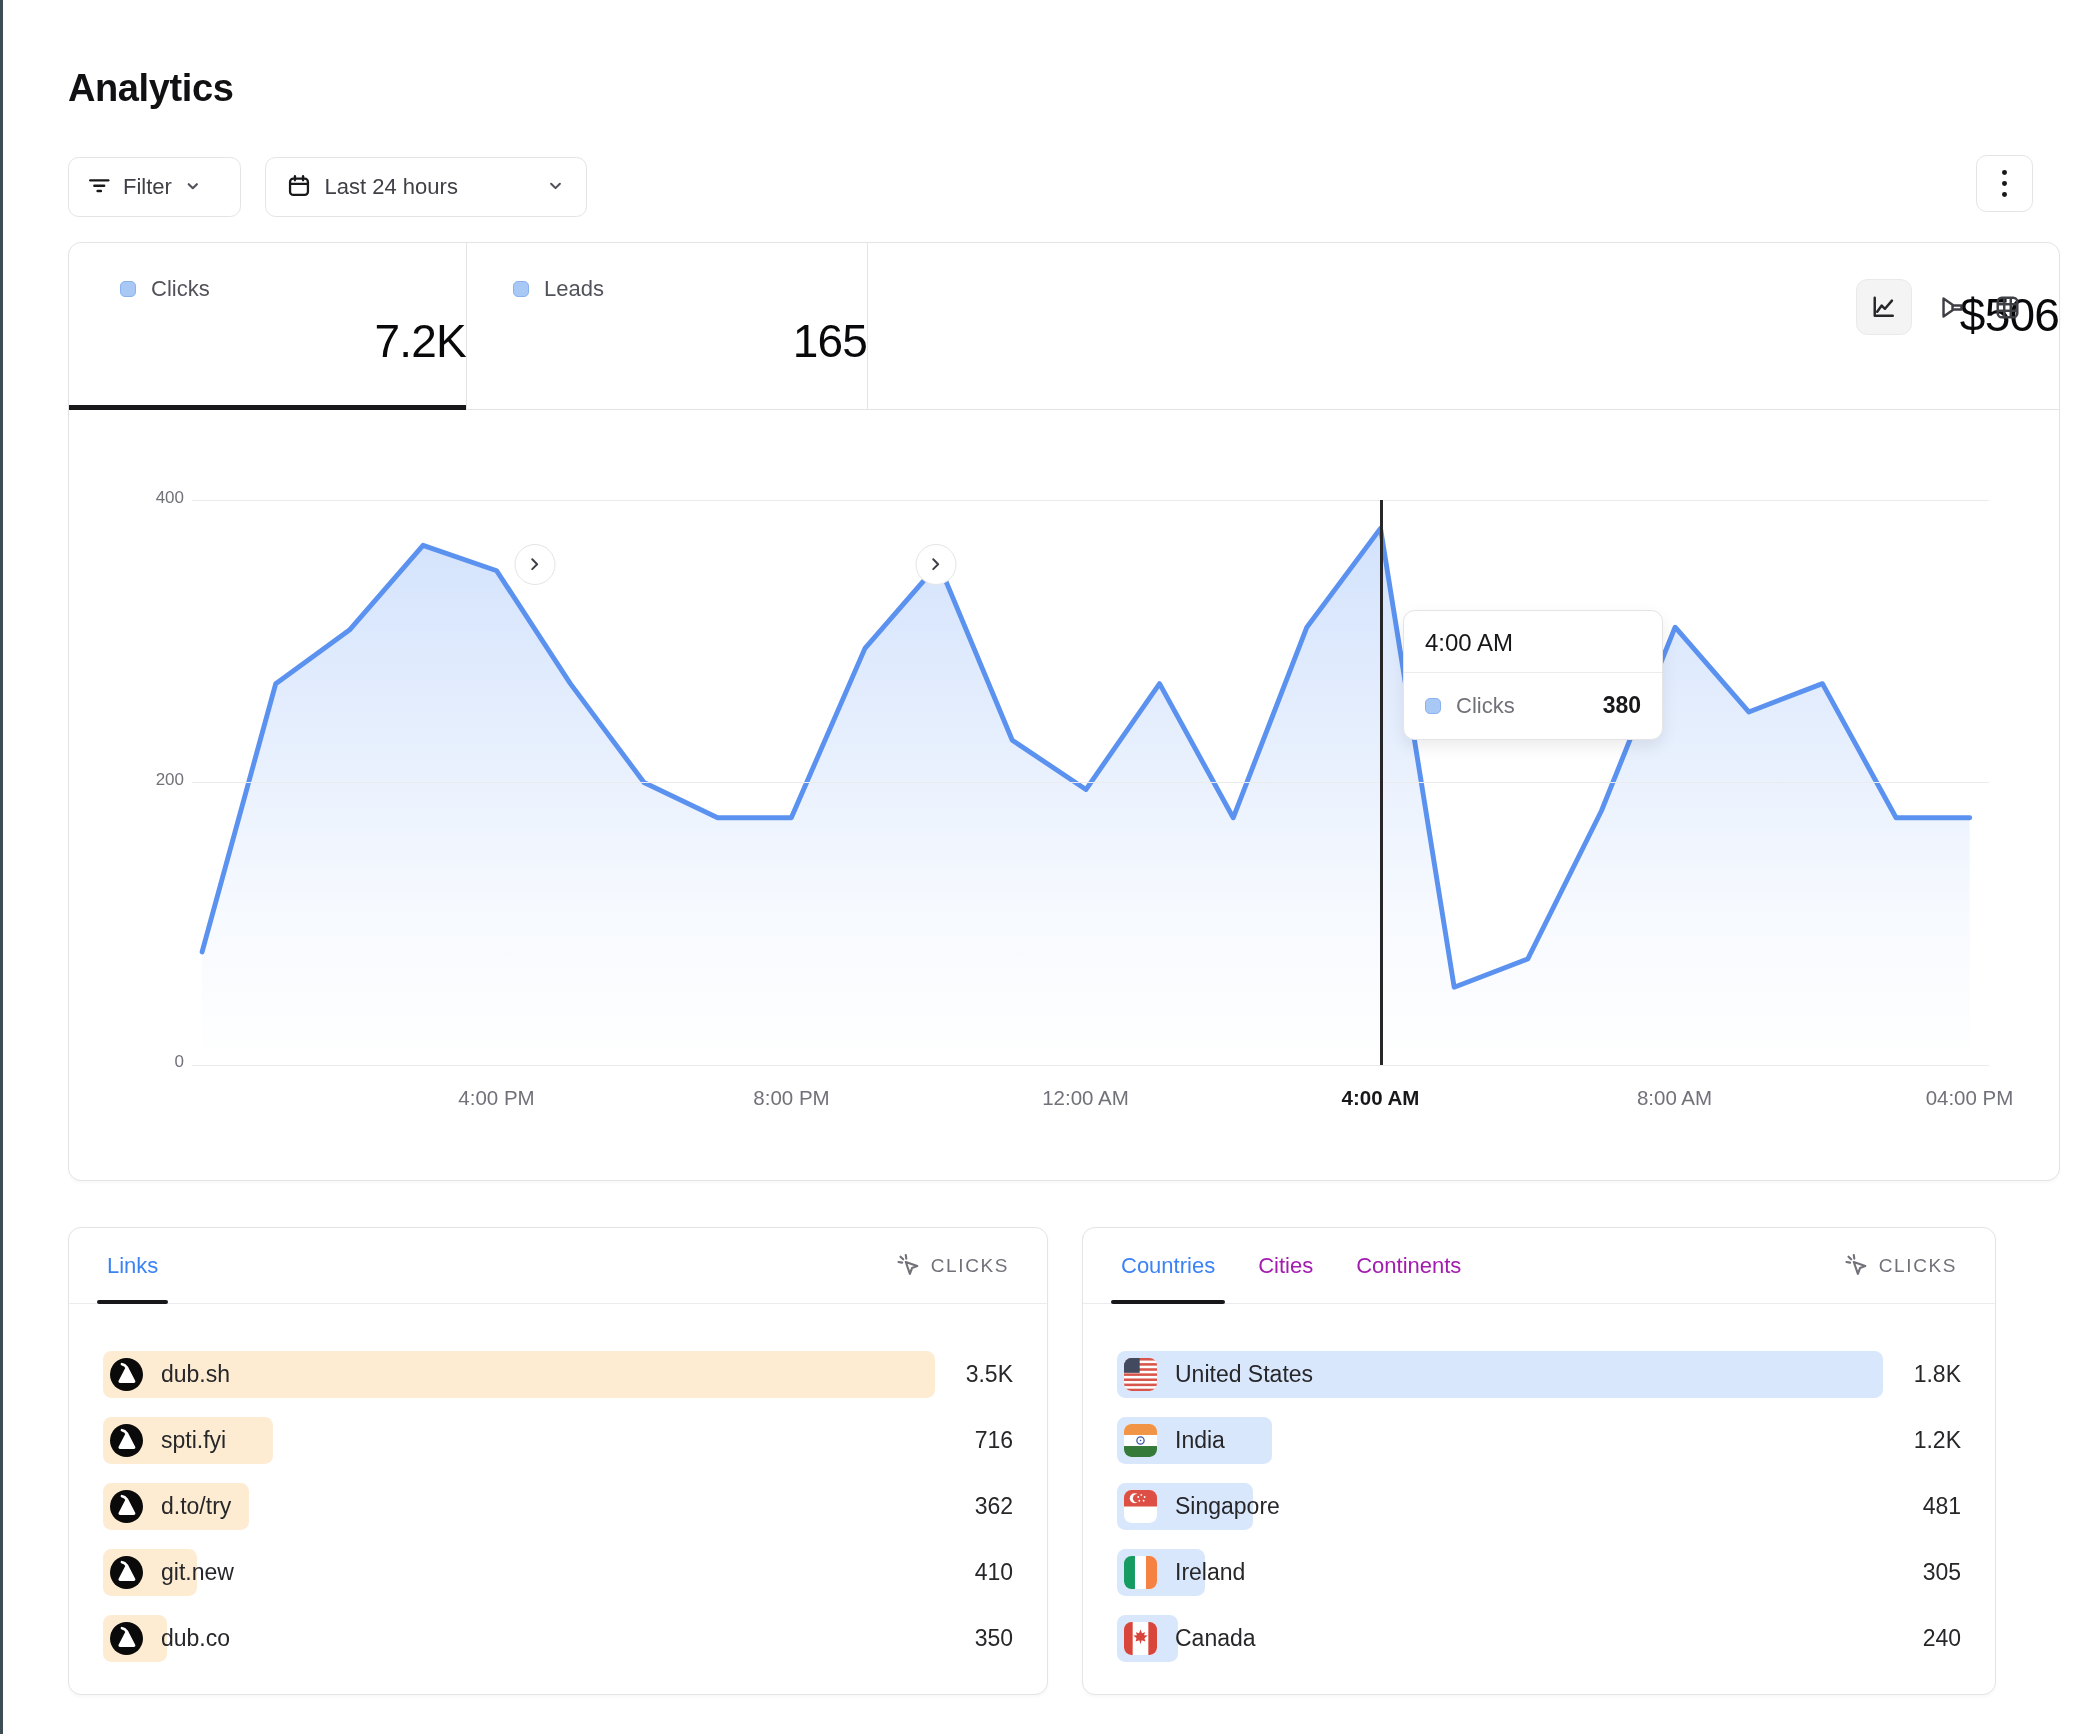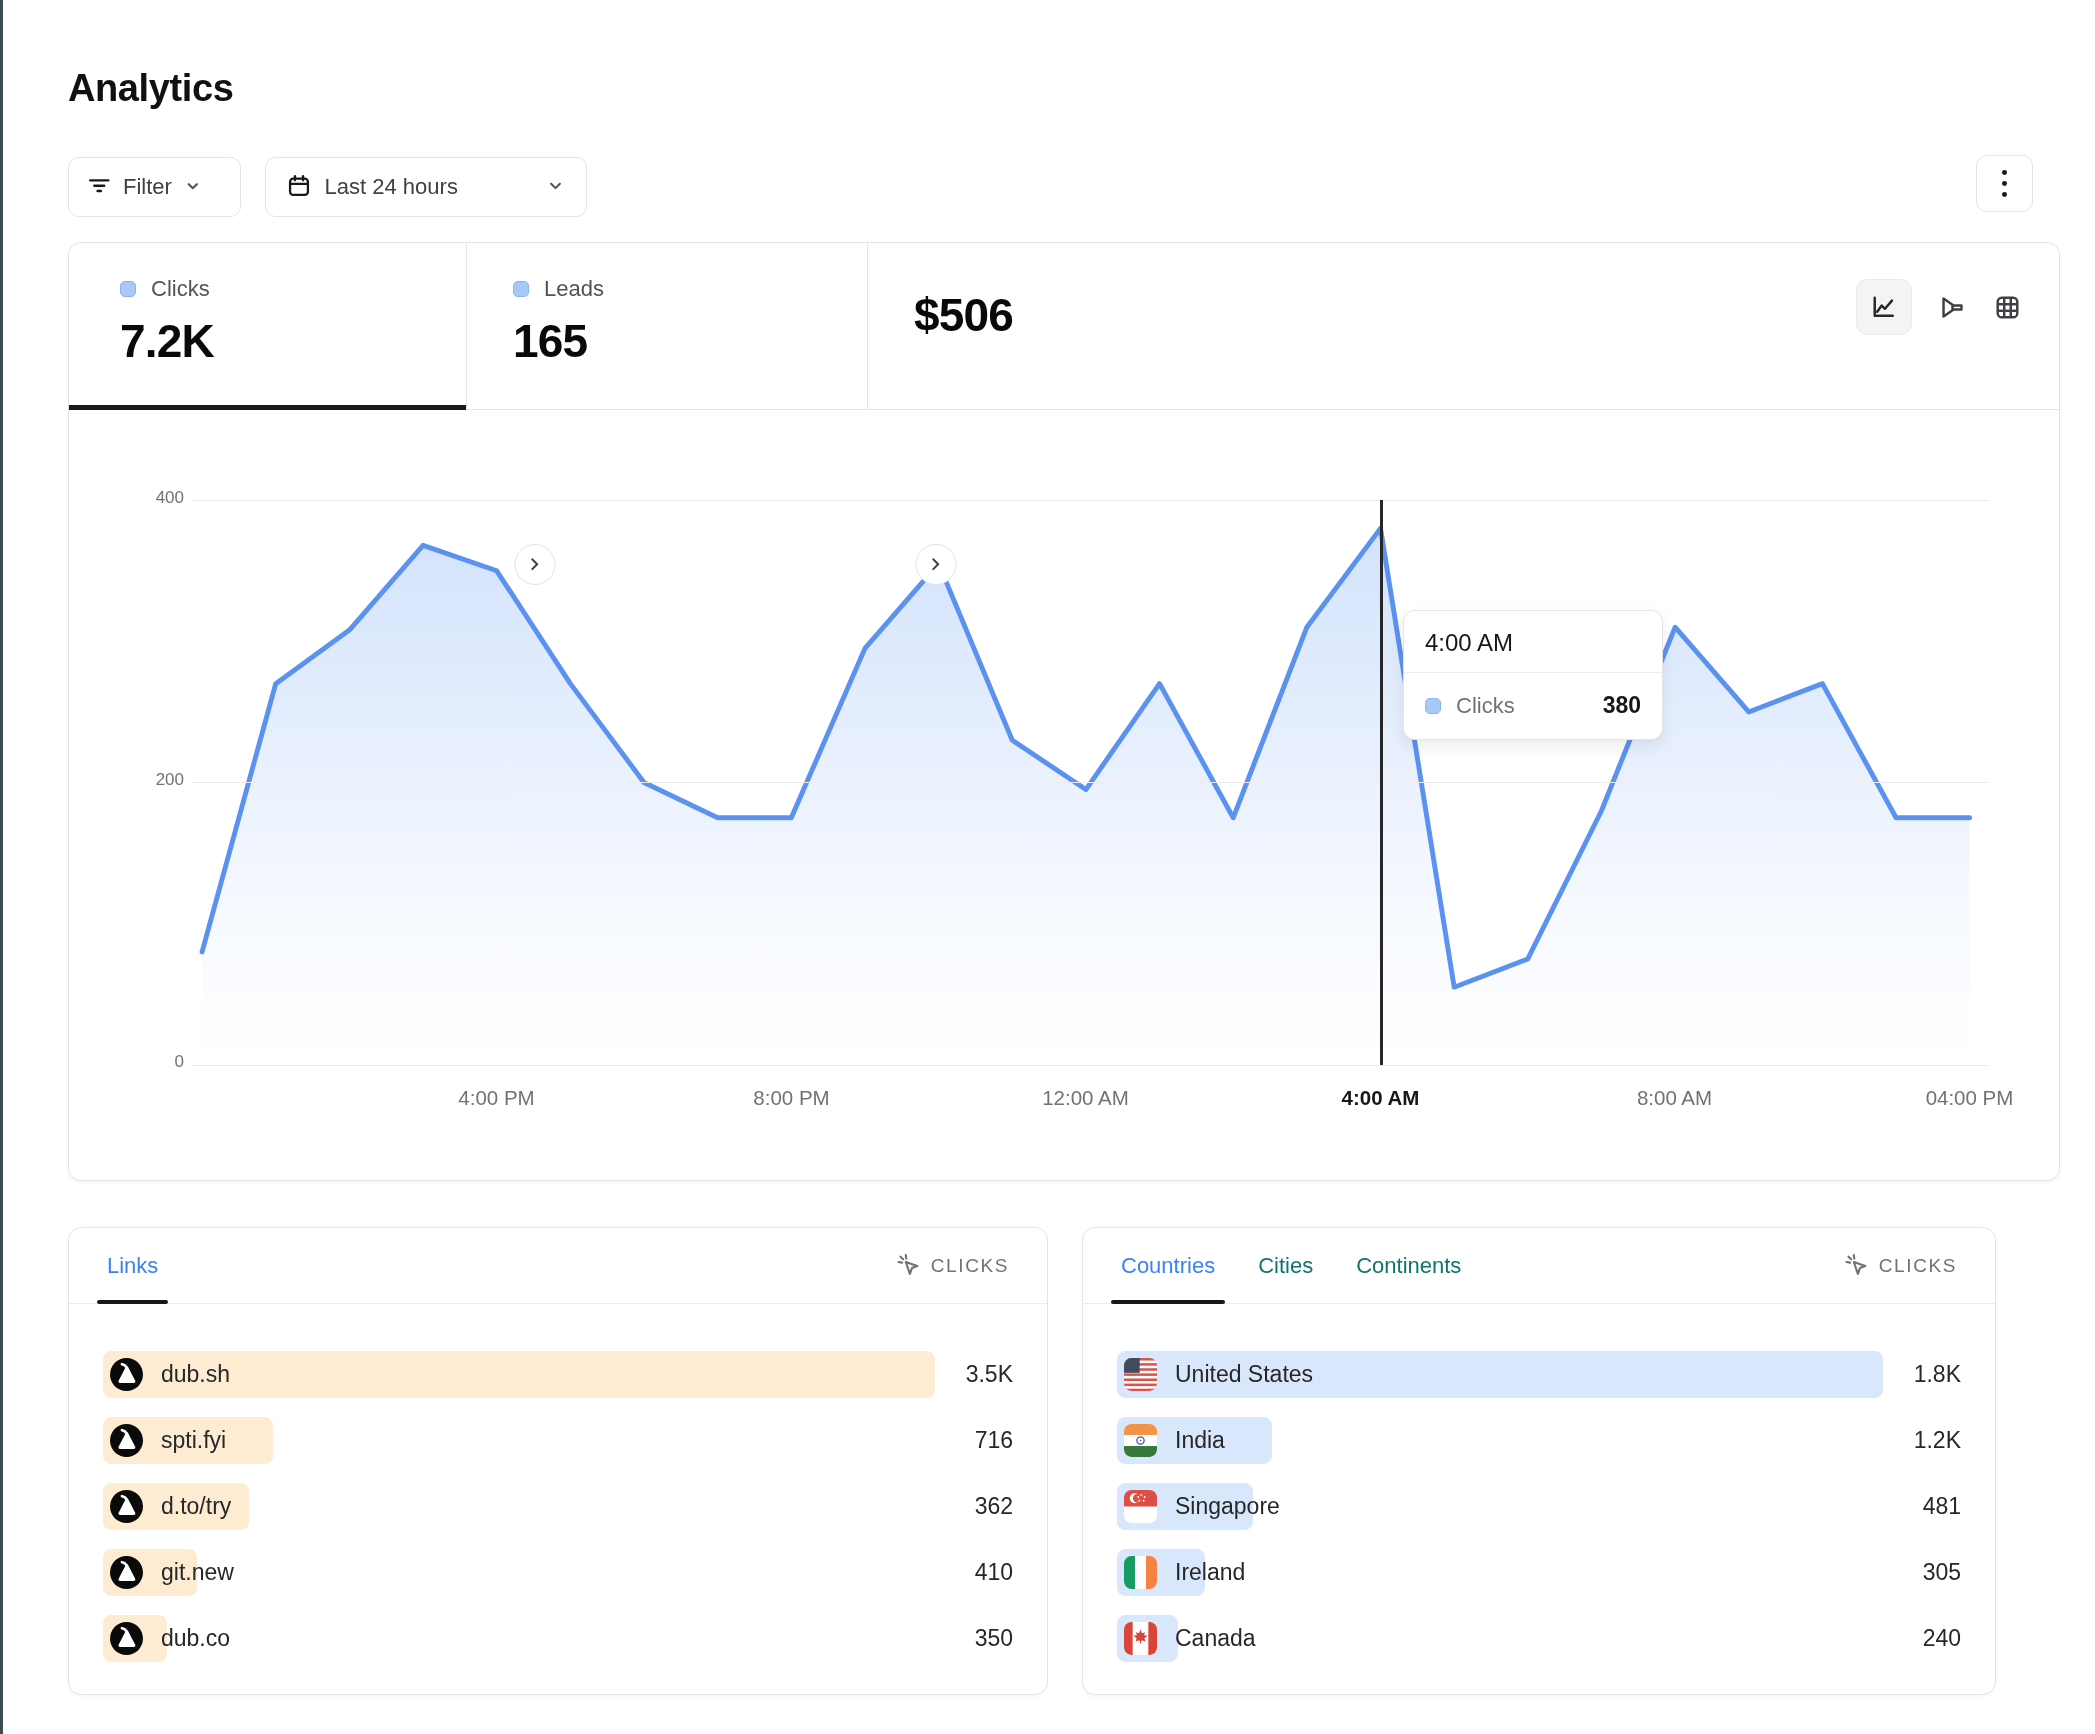--- a/index.html
+++ b/index.html
@@ -25,21 +25,21 @@
 
   .stats-row { position:relative; display:flex; height:167px; border-bottom:1.2px solid #e4e4e7; border-radius:13px 13px 0 0; }
   .stat-tab { position:relative; height:100%; padding-top:33px; cursor:pointer; }
   .stat-tab.t1 { width:398px; padding-left:51px; border-right:1.2px solid #e4e4e7; }
   .stat-tab.t2 { width:401px; padding-left:46px; border-right:1.2px solid #e4e4e7; }
   .stat-tab.t3 { flex:1; padding-left:46px; }
   .stat-tab.active::after { content:""; position:absolute; left:0; right:0; bottom:-1.2px; height:4.9px; background:#18181b; }
   .stat-head { display:flex; align-items:center; gap:14.7px; }
   .legend-chip { width:16.4px; height:16.4px; border-radius:4.9px; background:#a8c9f6; border:1.6px solid #8ab2ee; }
   .stat-label { font-size:22px; color:#52525b; }
-  .stat-value { margin-top:11.5px; font-size:46px; font-weight:700; color:#09090b; letter-spacing:-0.8px; }
+  .stat-value { margin-top:11.5px; font-size:46px; font-weight:400; color:#09090b; letter-spacing:-0.8px;text-align:right; }
   .tab-next-btn { position:absolute; top:301px; width:41px; height:41px; border-radius:50%; background:#fff; border:1.2px solid #e4e4e7;
                   display:flex; align-items:center; justify-content:center; transform:translateX(-50%); cursor:pointer; z-index:5; }
   .tab-next-1 { left:466px; } .tab-next-2 { left:867px; }
 
   .chart-icons { position:absolute; right:36px; top:36px; display:flex; align-items:center; gap:24.5px; z-index:4; }
   .icon-btn { display:flex; align-items:center; justify-content:center; cursor:pointer; }
   .icon-btn.active { width:56px; height:56px; background:#f4f4f5; border:1.2px solid #e9e9eb; border-radius:11.5px; }
 
   .gridline { position:absolute; left:123px; right:70px; height:1.2px; background:#ebebed; }
   .y-tick { position:absolute; left:33px; width:82px; text-align:right; font-size:17px; color:#71717a; }
@@ -55,21 +55,21 @@
   .tt-chip { width:16.4px; height:16.4px; border-radius:4.9px; background:#a8c9f6; border:1.6px solid #8ab2ee; }
   .tt-series { margin-left:14.7px; font-size:22px; color:#71717a; }
   .tt-value { margin-left:auto; font-size:23px; font-weight:700; color:#18181b; }
 
   
   #links-card { left:68px; top:1227px; width:980px; height:468px; }
   #countries-card { left:1082px; top:1227px; width:914px; height:468px; }
   .panel-header { position:relative; display:flex; align-items:center; height:76px; padding:0 38px; border-bottom:1.2px solid #ececef;
                   border-radius:13px 13px 0 0; }
   .panel-tabs { display:flex; align-items:center; gap:43px; height:100%; }
-  .panel-tab { position:relative; display:flex; align-items:center; height:100%; font-size:22px; color:#0f766e; font-weight:500; cursor:pointer; }
+  .panel-tab { position:relative; display:flex; align-items:center; height:100%; font-size:22px; color:#a21caf; font-weight:500; cursor:pointer; }
   .panel-tab.active { color:#3b82f6; }
   .panel-tab.active::after { content:""; position:absolute; left:-9.8px; right:-9.8px; bottom:-1.2px; height:4.1px; background:#18181b; border-radius:2.5px; }
   .panel-metric { margin-left:auto; display:flex; align-items:center; gap:10.6px; color:#71717a; cursor:pointer; }
   .metric-label { font-size:19px; font-weight:500; letter-spacing:1.6px; color:#71717a; }
   .panel-rows { padding:47px 34px 0; }
   .list-row { display:flex; align-items:center; height:47px; margin-bottom:19px; cursor:pointer; }
   .row-track { position:relative; flex:1; height:100%; }
   .row-fill { position:absolute; left:0; top:0; bottom:0; border-radius:8.2px; }
   .row-content { position:absolute; left:0; top:0; bottom:0; display:flex; align-items:center; gap:18px; padding-left:7px; }
   .row-label { font-size:23px; color:#27272a; }

